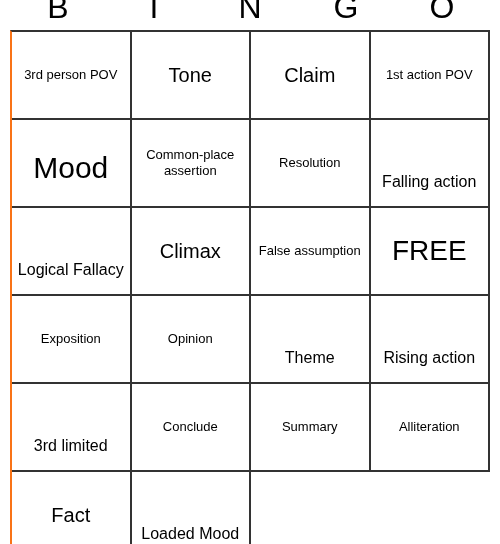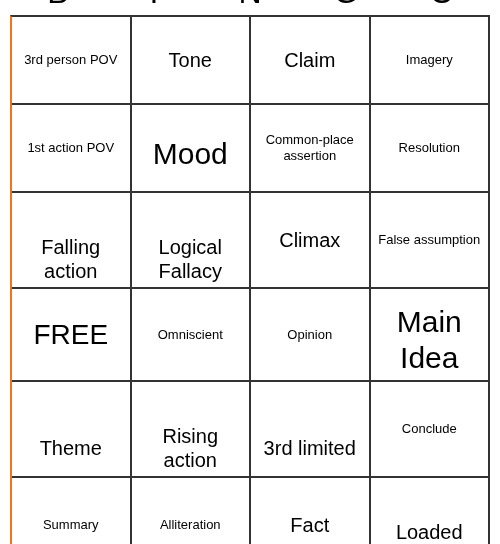--- a/index.html
+++ b/index.html
@@ -63,21 +63,21 @@
     .bingo-cell .cell-text.large {
       font-size: 20px;
     }
 
     .bingo-cell .cell-text.xlarge {
       font-size: 30px;
       margin-top: 11px;
     }
 
     .bingo-cell .cell-text.medium {
-      font-size: 20px;
+      font-size: 16px;
       margin-top: 38px;
     }
 
     .bingo-cell .cell-text.free {
       font-size: 28px;
       text-align: right;
     }
   </style>
 </head>
 <body>
@@ -94,23 +94,20 @@
   <div class="bingo-cell">
         <span class="cell-text small">3rd person POV</span>
       </div>
       <div class="bingo-cell">
         <span class="cell-text large">Tone</span>
       </div>
       <div class="bingo-cell">
         <span class="cell-text large">Claim</span>
       </div>
       <div class="bingo-cell">
-        <span class="cell-text small">Imagery</span>
-      </div>
-      <div class="bingo-cell">
         <span class="cell-text small">1st action POV</span>
       </div>
       <div class="bingo-cell">
         <span class="cell-text xlarge">Mood</span>
       </div>
       <div class="bingo-cell">
         <span class="cell-text small">Common-place assertion</span>
       </div>
       <div class="bingo-cell">
         <span class="cell-text small">Resolution</span>
@@ -124,27 +121,24 @@
       <div class="bingo-cell">
         <span class="cell-text large">Climax</span>
       </div>
       <div class="bingo-cell">
         <span class="cell-text small">False assumption</span>
       </div>
       <div class="bingo-cell">
         <span class="cell-text free">FREE</span>
       </div>
       <div class="bingo-cell">
-        <span class="cell-text small">Omniscient</span>
+        <span class="cell-text small">Exposition</span>
       </div>
       <div class="bingo-cell">
         <span class="cell-text small">Opinion</span>
-      </div>
-      <div class="bingo-cell">
-        <span class="cell-text xlarge">Main Idea</span>
       </div>
       <div class="bingo-cell">
         <span class="cell-text medium">Theme</span>
       </div>
       <div class="bingo-cell">
         <span class="cell-text medium">Rising action</span>
       </div>
       <div class="bingo-cell">
         <span class="cell-text medium">3rd limited</span>
       </div>

